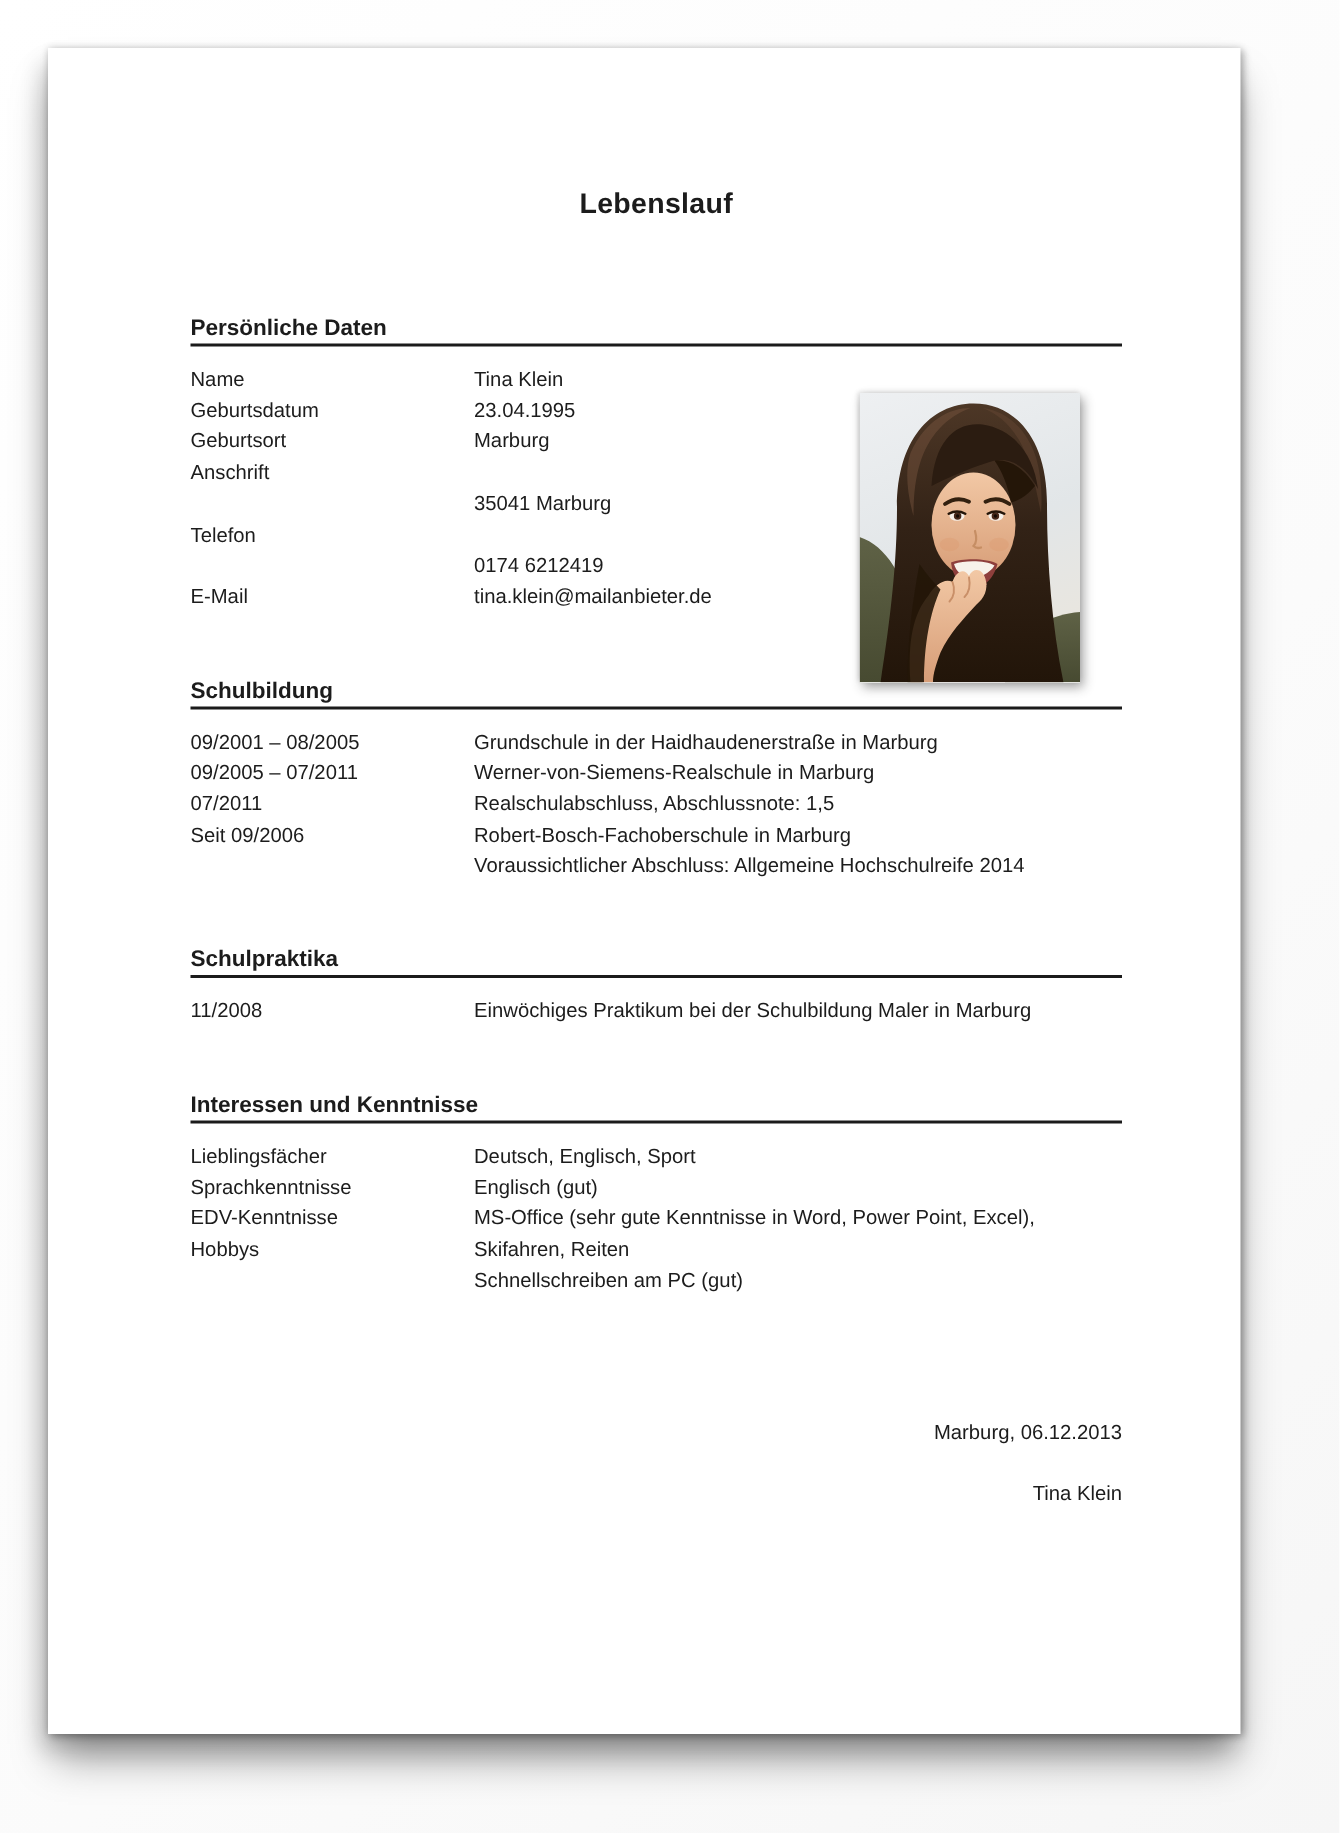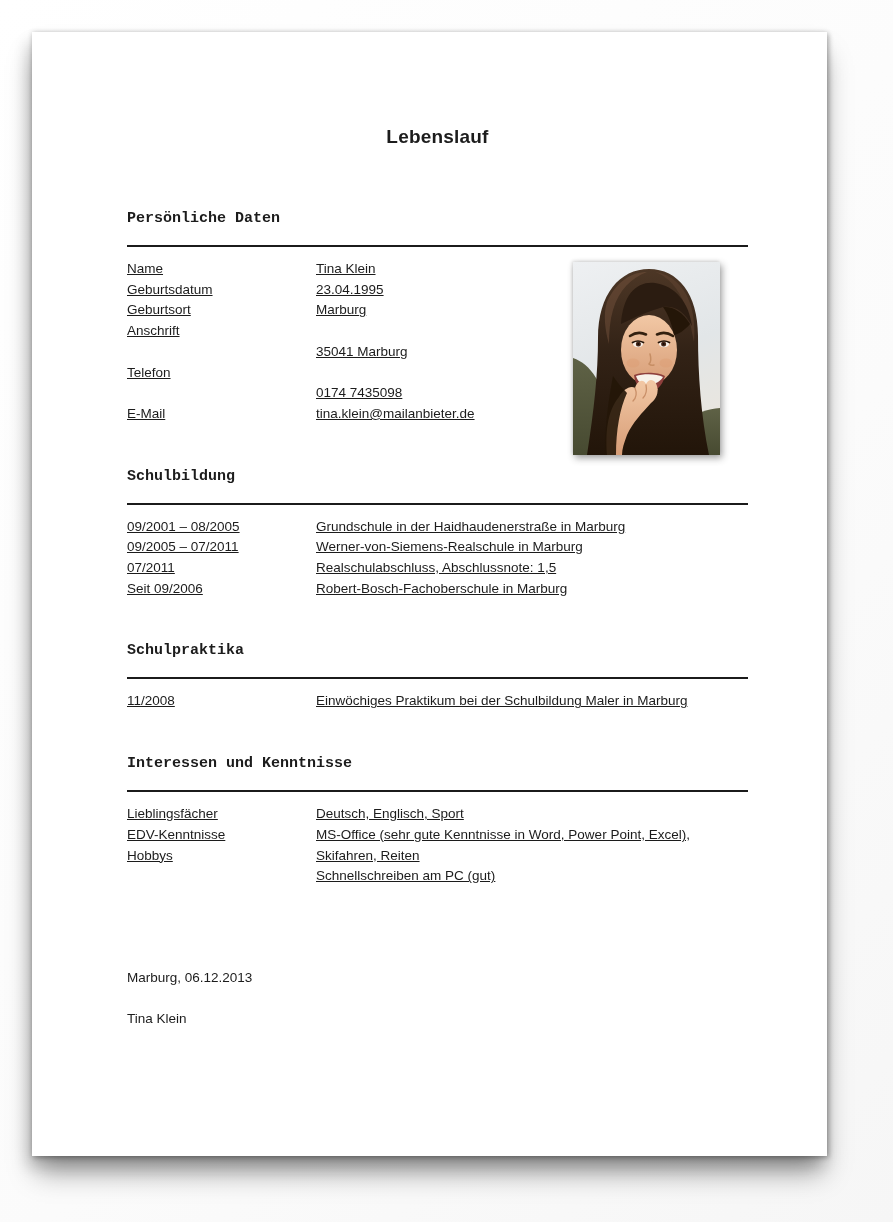--- a/index.html
+++ b/index.html
@@ -40,36 +40,35 @@
     text-align: center;
     letter-spacing: 0.2px;
   }
   .section { margin-top: 42px; }
   .section.first { margin-top: 57px; }
   .section-heading {
     margin: 0;
     font-size: 15px;
     line-height: 20px;
     font-weight: bold;
-    padding-bottom: 16px;
+    padding-bottom: 0;
     border-bottom: 2px solid #1b1b1b;
-    font-family: Liberation Mono, monospace;
-  }
-  .rows { margin-top: 12px; text-decoration: underline; }
+  }
+  .rows { margin-top: 12px; }
   .row {
     display: flex;
     font-size: 13.5px;
     line-height: 20.7px;
   }
   .row .lbl {
     width: 189px;
     flex: 0 0 189px;
   }
   .row .val { flex: 1; }
-  .footer-block { margin-top: 81px; }
+  .footer-block { margin-top: 81px; text-align: right; }
   .footer-line {
     font-size: 13.5px;
     line-height: 20.7px;
   }
   .signature-line { margin-top: 20px; }
   .photo {
     position: absolute;
     left: 541px;
     top: 230px;
     width: 147px;
@@ -108,21 +107,21 @@
           </div>
           <div class="row">
             <span class="lbl"></span>
             <span class="val">35041 Marburg</span>
           </div>
           <div class="row">
             <span class="lbl">Telefon</span>
           </div>
           <div class="row">
             <span class="lbl"></span>
-            <span class="val">0174 7435098</span>
+            <span class="val">0174 6212419</span>
           </div>
           <div class="row">
             <span class="lbl">E-Mail</span>
             <span class="val">tina.klein@mailanbieter.de</span>
           </div>
         </div>
       </div>
 
       <div class="section">
         <h2 class="section-heading">Schulbildung</h2>
@@ -138,40 +137,45 @@
           <div class="row">
             <span class="lbl">07/2011</span>
             <span class="val">Realschulabschluss, Abschlussnote: 1,5</span>
           </div>
           <div class="row">
             <span class="lbl">Seit 09/2006</span>
             <span class="val">Robert-Bosch-Fachoberschule in Marburg</span>
           </div>
           <div class="row">
             <span class="lbl"></span>
+            <span class="val">Voraussichtlicher Abschluss: Allgemeine Hochschulreife 2014</span>
           </div>
         </div>
       </div>
 
       <div class="section">
         <h2 class="section-heading">Schulpraktika</h2>
         <div class="rows">
           <div class="row">
             <span class="lbl">11/2008</span>
             <span class="val">Einwöchiges Praktikum bei der Schulbildung Maler in Marburg</span>
           </div>
         </div>
       </div>
 
       <div class="section">
         <h2 class="section-heading">Interessen und Kenntnisse</h2>
         <div class="rows">
           <div class="row">
             <span class="lbl">Lieblingsfächer</span>
             <span class="val">Deutsch, Englisch, Sport</span>
+          </div>
+          <div class="row">
+            <span class="lbl">Sprachkenntnisse</span>
+            <span class="val">Englisch (gut)</span>
           </div>
           <div class="row">
             <span class="lbl">EDV-Kenntnisse</span>
             <span class="val">MS-Office (sehr gute Kenntnisse in Word, Power Point, Excel),</span>
           </div>
           <div class="row">
             <span class="lbl">Hobbys</span>
             <span class="val">Skifahren, Reiten</span>
           </div>
           <div class="row">

